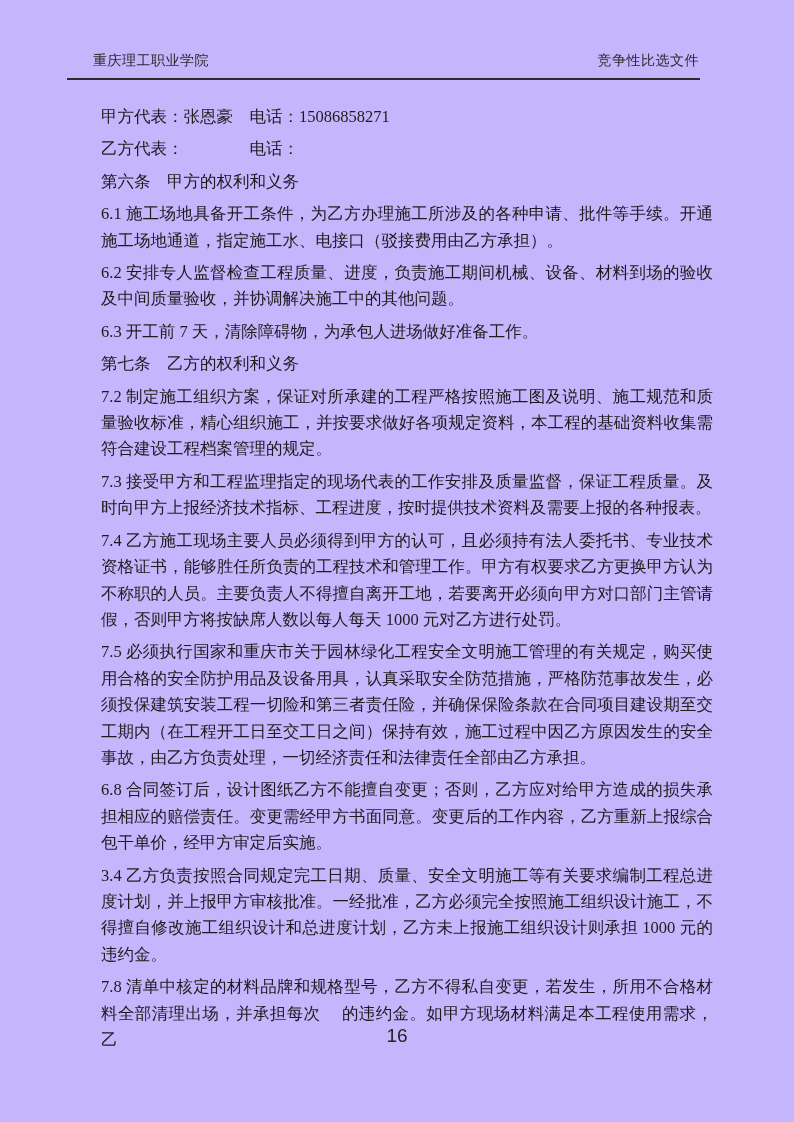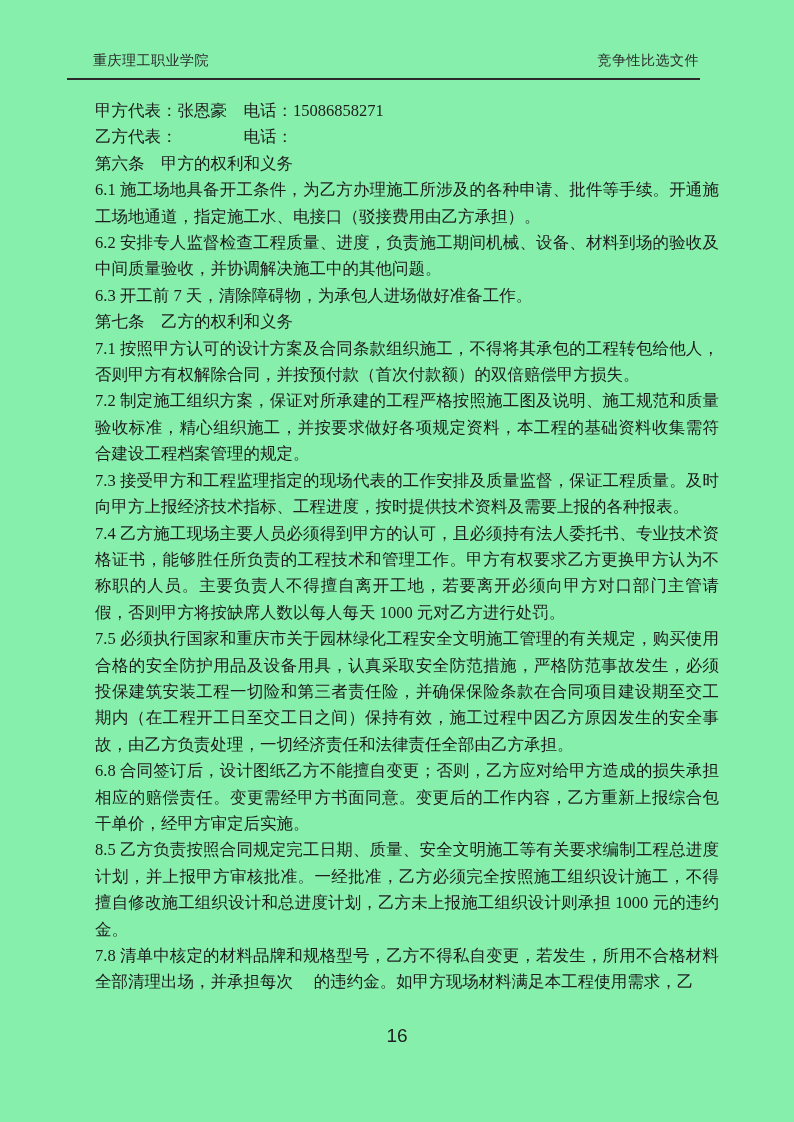--- a/index.html
+++ b/index.html
@@ -1,21 +1,21 @@
 <!DOCTYPE html>
 <html><head>
 <meta charset="utf-8">
 <style>
   * { margin: 0; padding: 0; box-sizing: border-box; }
   html, body { background: #ffffff; }
   .page {
     position: relative;
     width: 794px;
     height: 1122px;
-    background: #86efac;
+    background: #c4b5fd;
     overflow: hidden;
     font-family: "Liberation Serif", "DejaVu Serif", serif;
     color: #1f1f1f;
   }
   .header {
     position: absolute;
     left: 67px;
     top: 52px;
     width: 633px;
     display: flex;
@@ -34,21 +34,21 @@
     left: 95px;
     top: 98px;
     width: 624px;
     font-size: 16.5px;
     line-height: 26.4px;
     text-align: justify;
     text-justify: inter-ideograph;
     color: #1c1c1c;
   }
   .body-text p {
-    margin: 0;
+    margin: 6px;
     word-break: break-word;
   }
   .footer {
     position: absolute;
     left: 0;
     top: 1025px;
     width: 100%;
     text-align: center;
     font-size: 19px;
     font-family: "Liberation Sans", "DejaVu Sans", sans-serif;
@@ -66,25 +66,24 @@
   </div>
 
   <div class="body-text">
       <p>甲方代表：张恩豪　电话：15086858271</p>
       <p>乙方代表：　　　　电话：</p>
       <p>第六条　甲方的权利和义务</p>
       <p>6.1 施工场地具备开工条件，为乙方办理施工所涉及的各种申请、批件等手续。开通施工场地通道，指定施工水、电接口（驳接费用由乙方承担）。</p>
       <p>6.2 安排专人监督检查工程质量、进度，负责施工期间机械、设备、材料到场的验收及中间质量验收，并协调解决施工中的其他问题。</p>
       <p>6.3 开工前 7 天，清除障碍物，为承包人进场做好准备工作。</p>
       <p>第七条　乙方的权利和义务</p>
-      <p>7.1 按照甲方认可的设计方案及合同条款组织施工，不得将其承包的工程转包给他人，否则甲方有权解除合同，并按预付款（首次付款额）的双倍赔偿甲方损失。</p>
       <p>7.2 制定施工组织方案，保证对所承建的工程严格按照施工图及说明、施工规范和质量验收标准，精心组织施工，并按要求做好各项规定资料，本工程的基础资料收集需符合建设工程档案管理的规定。</p>
       <p>7.3 接受甲方和工程监理指定的现场代表的工作安排及质量监督，保证工程质量。及时向甲方上报经济技术指标、工程进度，按时提供技术资料及需要上报的各种报表。</p>
       <p>7.4 乙方施工现场主要人员必须得到甲方的认可，且必须持有法人委托书、专业技术资格证书，能够胜任所负责的工程技术和管理工作。甲方有权要求乙方更换甲方认为不称职的人员。主要负责人不得擅自离开工地，若要离开必须向甲方对口部门主管请假，否则甲方将按缺席人数以每人每天 1000 元对乙方进行处罚。</p>
       <p>7.5 必须执行国家和重庆市关于园林绿化工程安全文明施工管理的有关规定，购买使用合格的安全防护用品及设备用具，认真采取安全防范措施，严格防范事故发生，必须投保建筑安装工程一切险和第三者责任险，并确保保险条款在合同项目建设期至交工期内（在工程开工日至交工日之间）保持有效，施工过程中因乙方原因发生的安全事故，由乙方负责处理，一切经济责任和法律责任全部由乙方承担。</p>
       <p>6.8 合同签订后，设计图纸乙方不能擅自变更；否则，乙方应对给甲方造成的损失承担相应的赔偿责任。变更需经甲方书面同意。变更后的工作内容，乙方重新上报综合包干单价，经甲方审定后实施。</p>
-      <p>8.5 乙方负责按照合同规定完工日期、质量、安全文明施工等有关要求编制工程总进度计划，并上报甲方审核批准。一经批准，乙方必须完全按照施工组织设计施工，不得擅自修改施工组织设计和总进度计划，乙方未上报施工组织设计则承担 1000 元的违约金。</p>
+      <p>3.4 乙方负责按照合同规定完工日期、质量、安全文明施工等有关要求编制工程总进度计划，并上报甲方审核批准。一经批准，乙方必须完全按照施工组织设计施工，不得擅自修改施工组织设计和总进度计划，乙方未上报施工组织设计则承担 1000 元的违约金。</p>
       <p>7.8 清单中核定的材料品牌和规格型号，乙方不得私自变更，若发生，所用不合格材料全部清理出场，并承担每次　 的违约金。如甲方现场材料满足本工程使用需求，乙</p>
     </div>
 
   <div class="footer">16</div>
 
 </div>
 
 </body></html>

